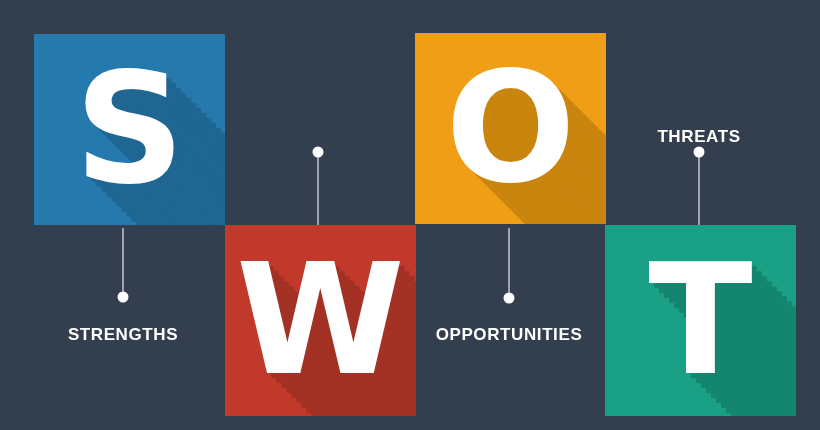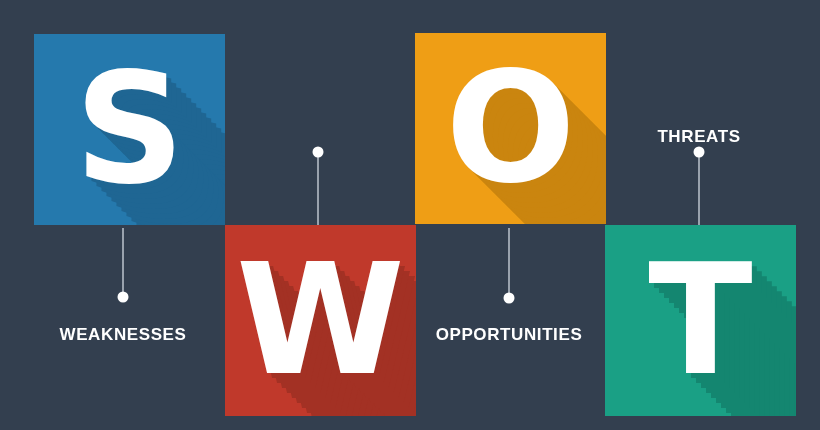--- a/index.html
+++ b/index.html
@@ -135,21 +135,21 @@
         <span class="sh" style="font-size: 153px; color: rgb(31, 102, 147); transform: translate(30px, 30px);">S</span>
         <span class="sh" style="font-size: 153px; color: rgb(31, 102, 147); transform: translate(25px, 25px);">S</span>
         <span class="sh" style="font-size: 153px; color: rgb(31, 102, 147); transform: translate(20px, 20px);">S</span>
         <span class="sh" style="font-size: 153px; color: rgb(31, 102, 147); transform: translate(15px, 15px);">S</span>
         <span class="sh" style="font-size: 153px; color: rgb(31, 102, 147); transform: translate(10px, 10px);">S</span>
         <span class="sh" style="font-size: 153px; color: rgb(31, 102, 147); transform: translate(5px, 5px);">S</span>
       </div>
       <div class="glyph" style="font-size: 153px;">S</div>
     </div>
     <div class="dot" style="left: 123px; top: 297px;"></div>
-    <div class="label" style="left: 123px; top: 325px;">WEAKNESSES</div>
+    <div class="label" style="left: 123px; top: 325px;">STRENGTHS</div>
     <div class="stem" style="left: 318px; top: 152px; height: 73px;"></div>
     <div class="tile" style="left: 225px; top: 225px; width: 191px; height: 191px; background: rgb(192, 57, 43);">
       <div class="shadow-layer">
         <span class="sh" style="font-size: 153px; color: rgb(163, 49, 36); transform: translate(190px, 190px);">W</span>
         <span class="sh" style="font-size: 153px; color: rgb(163, 49, 36); transform: translate(185px, 185px);">W</span>
         <span class="sh" style="font-size: 153px; color: rgb(163, 49, 36); transform: translate(180px, 180px);">W</span>
         <span class="sh" style="font-size: 153px; color: rgb(163, 49, 36); transform: translate(175px, 175px);">W</span>
         <span class="sh" style="font-size: 153px; color: rgb(163, 49, 36); transform: translate(170px, 170px);">W</span>
         <span class="sh" style="font-size: 153px; color: rgb(163, 49, 36); transform: translate(165px, 165px);">W</span>
         <span class="sh" style="font-size: 153px; color: rgb(163, 49, 36); transform: translate(160px, 160px);">W</span>

